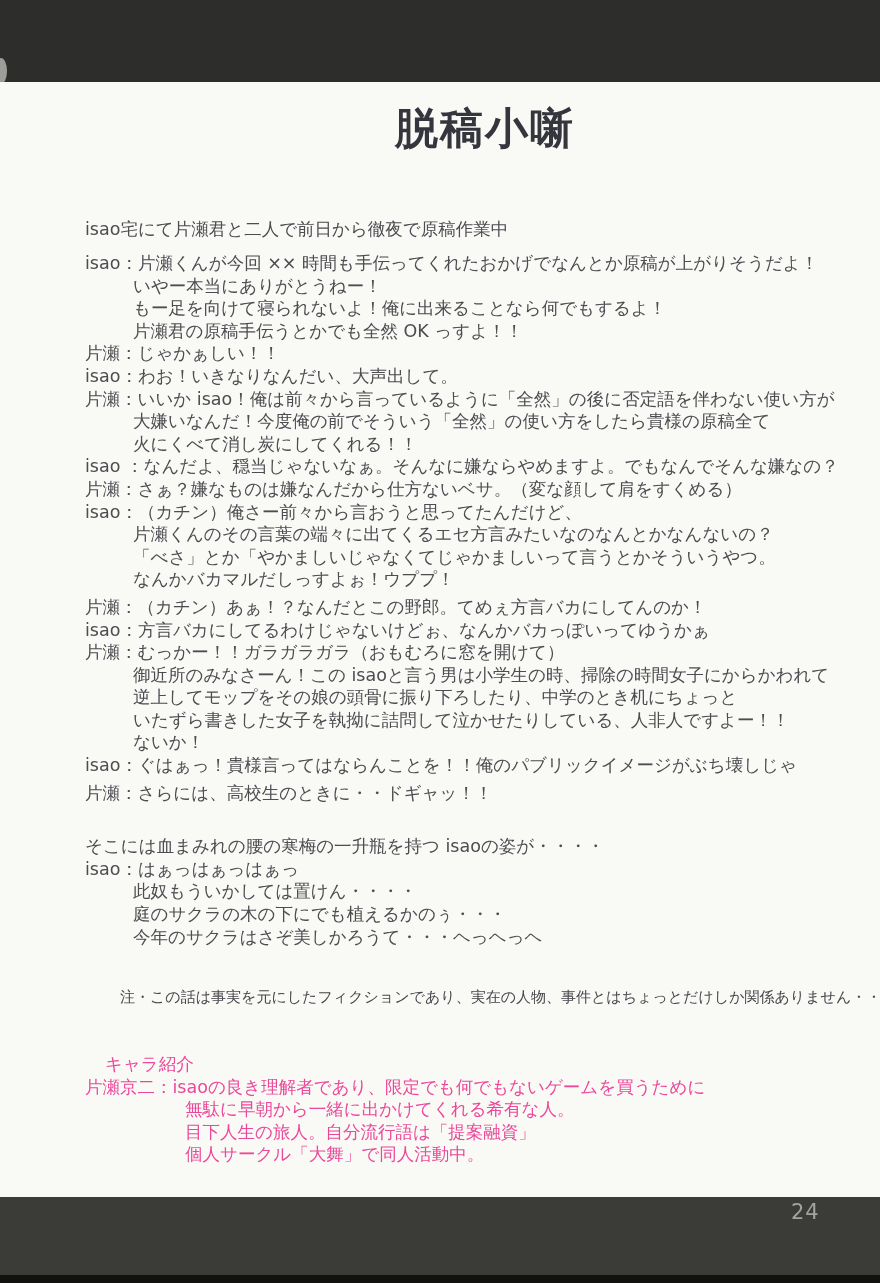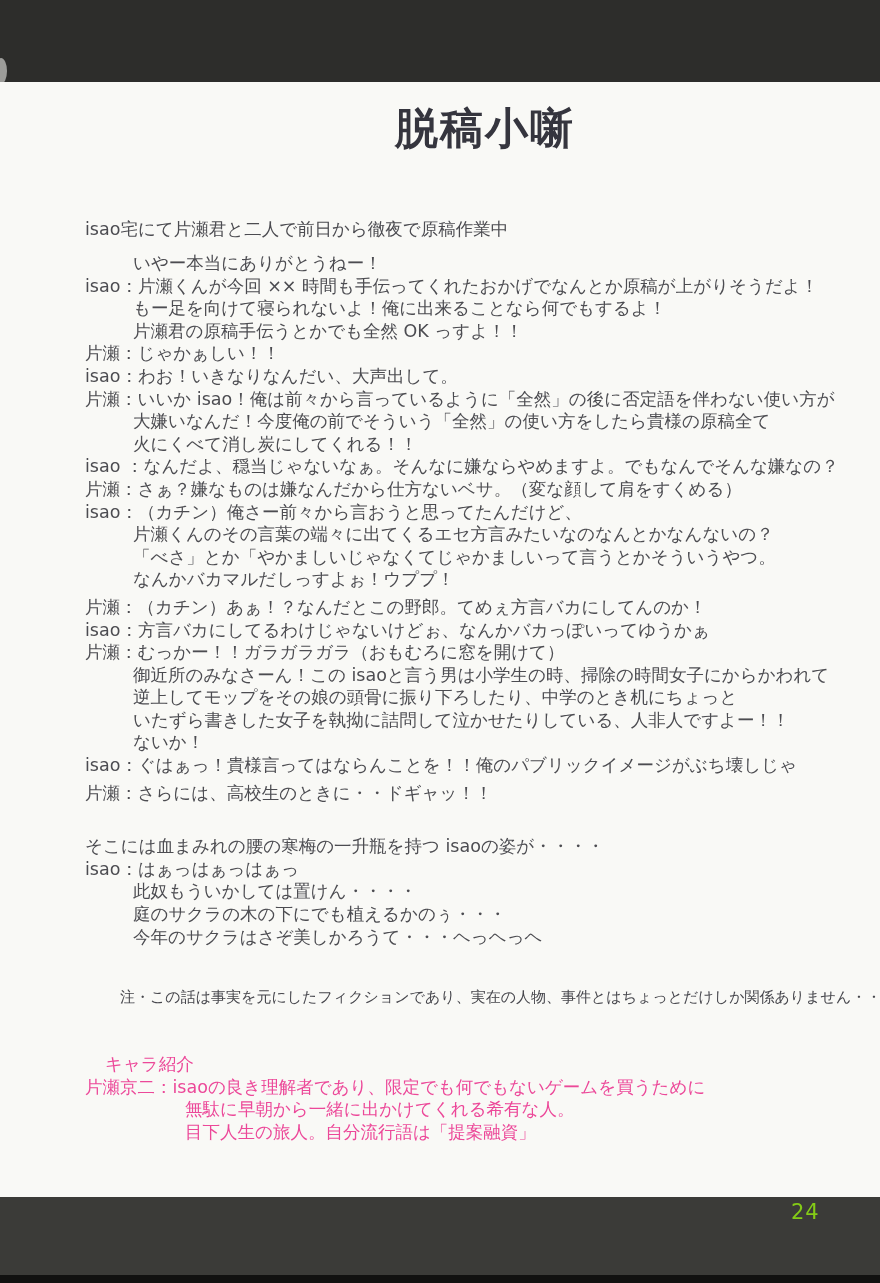--- a/index.html
+++ b/index.html
@@ -6,21 +6,21 @@
   body {
     width:880px; height:1283px; position:relative; overflow:hidden;
     background:#2d2d2b;
     font-family:"DejaVu Sans", "Liberation Sans", sans-serif;
   }
   .band-top    { position:absolute; top:0; left:0; width:880px; height:82px; background:#2d2d2b; }
   .edge-blob   { position:absolute; left:-5px; top:58px; width:12px; height:26px; background:#b9b9b6; border-radius:50%; opacity:.8; }
   .paper       { position:absolute; top:82px; left:0; width:880px; height:1115px; background:#f9f9f6; }
   .band-bottom { position:absolute; top:1197px; left:0; width:880px; height:78px; background:#3b3b38; }
   .strip-bottom{ position:absolute; top:1275px; left:0; width:880px; height:8px; background:#111110; }
-  .page-num    { position:absolute; top:1200px; left:791px; color:#84cc16; font-size:21px; letter-spacing:1px; }
+  .page-num    { position:absolute; top:1200px; left:791px; color:#a3a3a3; font-size:21px; letter-spacing:1px; }
 
   .title {
     position:absolute; top:100px; left:0; width:880px; text-align:center;
     font-family:"DejaVu Serif", "Liberation Serif", serif;
     font-size:43px; font-weight:bold; color:#35353e; letter-spacing:2px;margin-left:45px;
   }
   .intro {
     position:absolute; top:217px; left:85px;
     font-size:17.5px; color:#4c4c51; white-space:nowrap;
   }
@@ -51,22 +51,22 @@
 <div class="band-top"></div>
 <div class="edge-blob"></div>
 
 <div class="paper"></div>
 
 <div class="title">脱稿小噺</div>
 
 <div class="intro">isao宅にて片瀬君と二人で前日から徹夜で原稿作業中</div>
 
 <div class="dialogue">
+    <div class="line ind0">isao：片瀬くんが今回 ×× 時間も手伝ってくれたおかげでなんとか原稿が上がりそうだよ！</div>
     <div class="line ind1">いやー本当にありがとうねー！</div>
-    <div class="line ind0">isao：片瀬くんが今回 ×× 時間も手伝ってくれたおかげでなんとか原稿が上がりそうだよ！</div>
     <div class="line ind1">もー足を向けて寝られないよ！俺に出来ることなら何でもするよ！</div>
     <div class="line ind1">片瀬君の原稿手伝うとかでも全然 OK っすよ！！</div>
     <div class="line ind0">片瀬：じゃかぁしい！！</div>
     <div class="line ind0">isao：わお！いきなりなんだい、大声出して。</div>
     <div class="line ind0">片瀬：いいか isao！俺は前々から言っているように「全然」の後に否定語を伴わない使い方が</div>
     <div class="line ind1">大嫌いなんだ！今度俺の前でそういう「全然」の使い方をしたら貴様の原稿全て</div>
     <div class="line ind1">火にくべて消し炭にしてくれる！！</div>
     <div class="line ind0">isao ：なんだよ、穏当じゃないなぁ。そんなに嫌ならやめますよ。でもなんでそんな嫌なの？</div>
     <div class="line ind0">片瀬：さぁ？嫌なものは嫌なんだから仕方ないベサ。（変な顔して肩をすくめる）</div>
     <div class="line ind0">isao：（カチン）俺さー前々から言おうと思ってたんだけど、</div>
@@ -90,18 +90,19 @@
   </div>
 
 <div class="note">注・この話は事実を元にしたフィクションであり、実在の人物、事件とはちょっとだけしか関係ありません・・・多分</div>
 
 <div class="chara">
   <div class="chara-heading">キャラ紹介</div>
   <div>
       <div class="line ind0">片瀬京二：isaoの良き理解者であり、限定でも何でもないゲームを買うために</div>
       <div class="line ind1">無駄に早朝から一緒に出かけてくれる希有な人。</div>
       <div class="line ind1">目下人生の旅人。自分流行語は「提案融資」</div>
+      <div class="line ind1">個人サークル「大舞」で同人活動中。</div>
     </div>
 </div>
 
 <div class="band-bottom"></div>
 <div class="strip-bottom"></div>
 <div class="page-num">24</div>
 
 </body></html>

